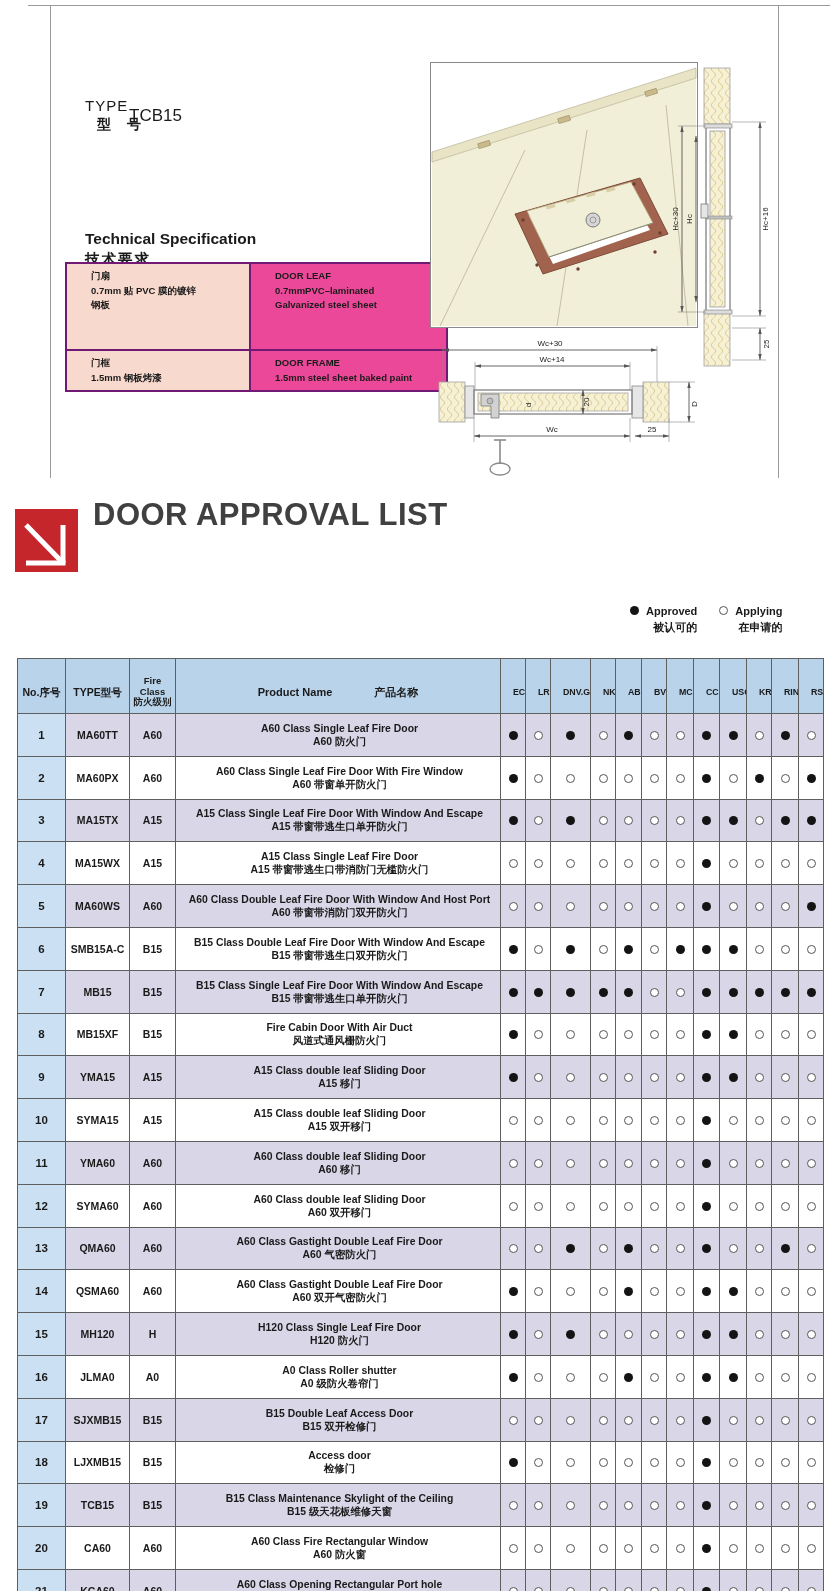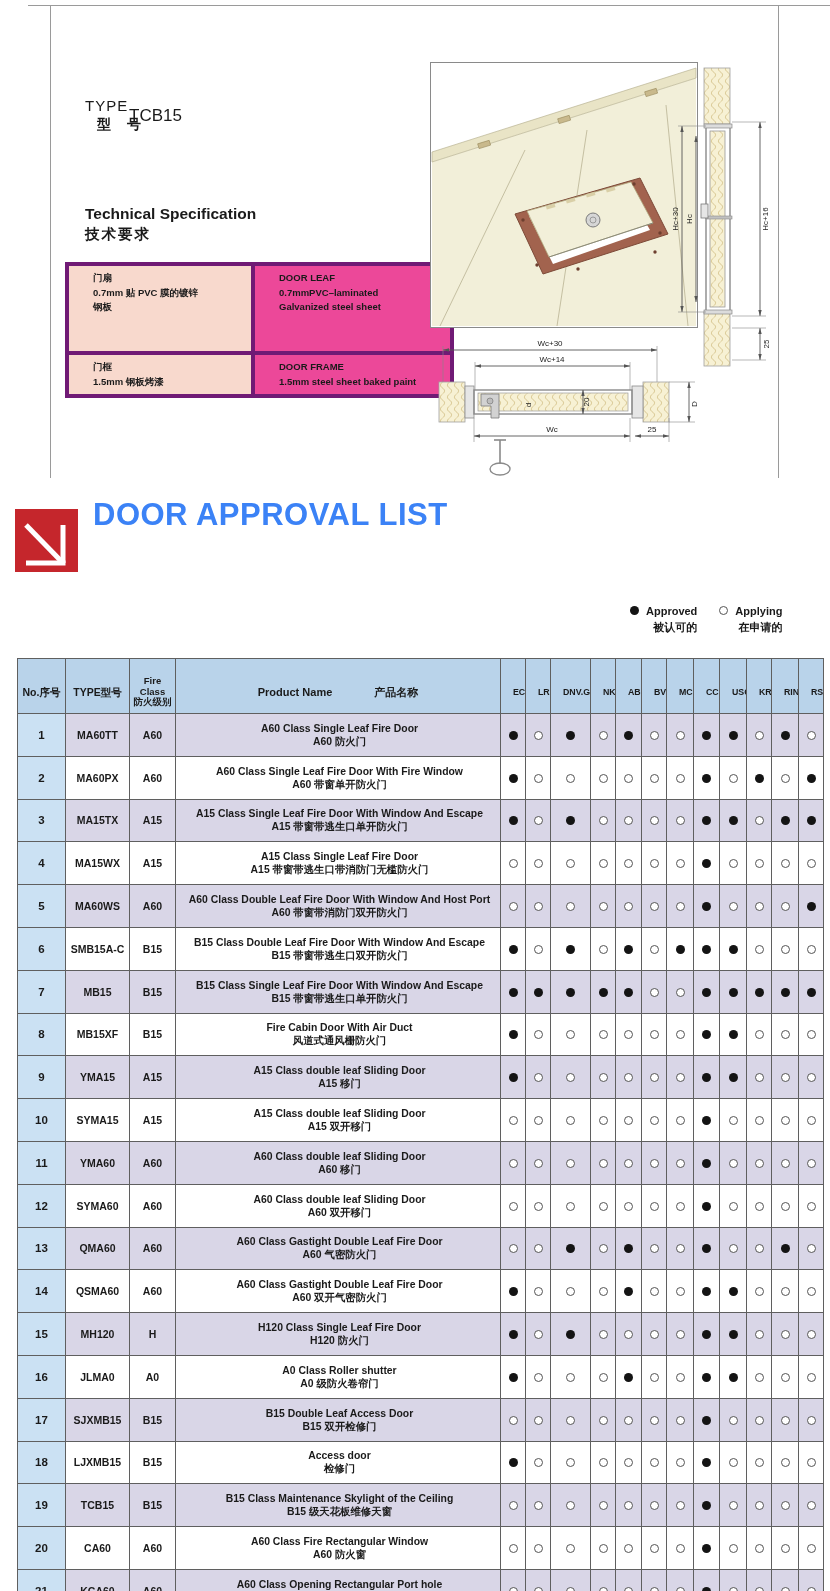--- a/index.html
+++ b/index.html
@@ -6,36 +6,36 @@
   body{width:830px;height:1591px;position:relative;font-family:"Liberation Sans",sans-serif;color:#1a1a1a;overflow:hidden;}
   .abs{position:absolute;}
   .hline{position:absolute;background:#9a9a9a;height:1px;}
   .vline{position:absolute;background:#9a9a9a;width:1px;}
 
   
   .type-block{left:85px;top:97px;}
   .type-en{font-size:15px;letter-spacing:1px;}
   .type-cn{font-size:14px;font-weight:700;letter-spacing:6px;margin-top:2px;margin-left:12px;}
   .type-val{position:absolute;left:44px;top:9px;font-size:17px;}
-  .spec-title{left:85px;top:205px;}
+  .spec-title{left:85px;top:230px;}
   .spec-title-en{font-size:15.5px;font-weight:600;}
   .spec-title-cn{font-size:14.5px;font-weight:700;margin-top:2px;letter-spacing:2px;}
 
   
   table.spec{position:absolute;left:65px;top:262px;border-collapse:collapse;table-layout:fixed;width:281px;}
-  table.spec td{border:4px solid #701a75;vertical-align:top;padding:5px 24px;font-size:9.5px;font-weight:700;line-height:1.55;white-space:pre-line;}
+  table.spec td{border:2px solid #701a75;vertical-align:top;padding:5px 24px;font-size:9.5px;font-weight:700;line-height:1.55;white-space:pre-line;}
   table.spec td.cn{background:#f8d9cd;width:134px;}
   table.spec td.en{background:#ec4899;width:147px;}
   tr.sr1 td{height:75px;}
   tr.sr2 td{height:25px;}
   tr.sr3 td{height:38px;line-height:1.35;}
 
   
   .logo{left:15px;top:509px;}
-  .big-title{left:93px;top:497px;color:#3b82f6;}
+  .big-title{left:93px;top:497px;color:#404040;}
   .big-title h1{margin:0;font-size:31px;font-weight:700;letter-spacing:0.5px;}
   .big-title .cn{font-size:23px;font-weight:700;letter-spacing:4px;margin-top:3px;}
 
   
   .legend{left:630px;top:604px;display:flex;gap:22px;text-align:right;}
   .legend .item{display:flex;gap:7px;align-items:flex-start;}
   .legend .txt{font-size:11px;font-weight:700;line-height:1.45;}
   .dot{display:inline-block;border-radius:50%;}
   .dot.f{width:9px;height:9px;background:#141414;}
   .dot.o{width:7px;height:7px;border:1.4px solid #555;background:#fff;}

